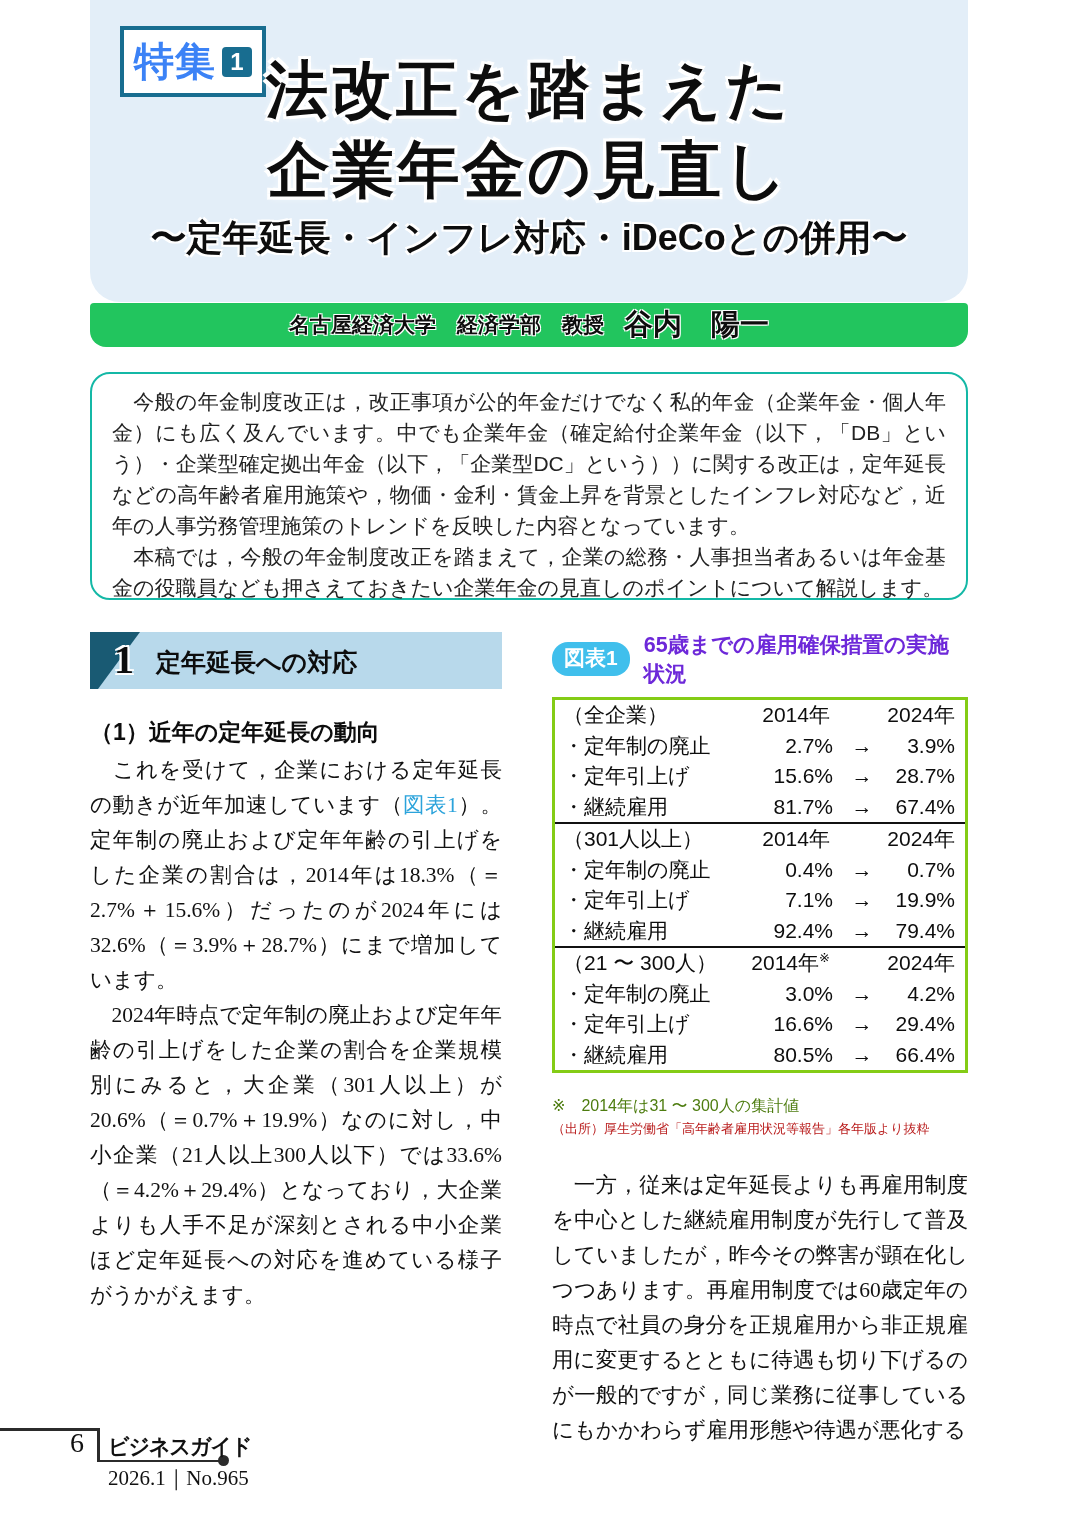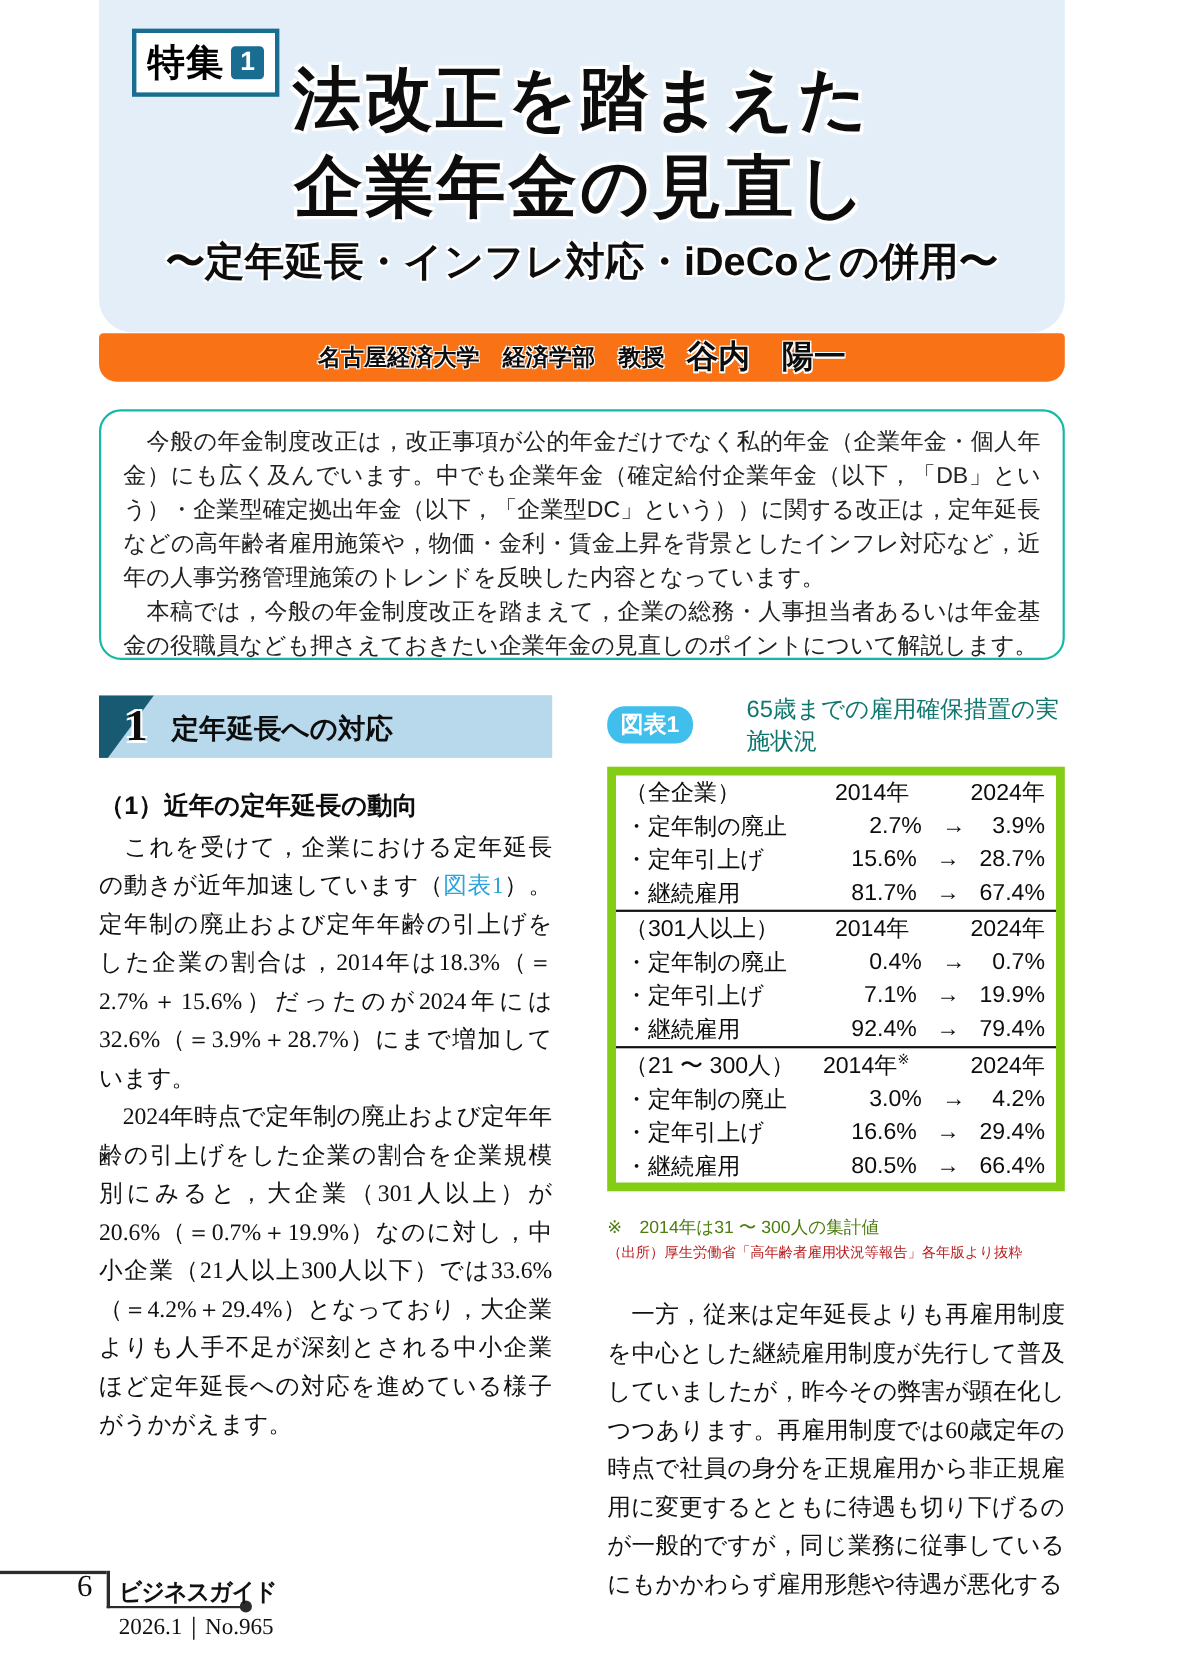--- a/index.html
+++ b/index.html
@@ -4,33 +4,33 @@
 <style>
   html,body{margin:0;padding:0;background:#ffffff;}
   .page{position:relative;width:1075px;height:1517px;background:#ffffff;overflow:hidden;
         font-family:"Liberation Sans","DejaVu Sans",sans-serif;color:#111;}
 
   
   .header-block{position:absolute;left:90px;top:0;width:878px;height:302px;
     background:#e3eef8;border-radius:0 0 30px 30px;}
   .tokushu-badge{position:absolute;left:30px;top:26px;display:flex;align-items:center;gap:6px;
     background:#ffffff;border:4px solid #186d90;padding:4px 10px;}
-  .tokushu-badge .t-label{font-size:34px;font-weight:bold;color:#000000;letter-spacing:1px;}
+  .tokushu-badge .t-label{font-size:40px;font-weight:bold;color:#3b82f6;letter-spacing:1px;}
   .tokushu-badge .t-num{display:inline-block;width:30px;height:30px;background:#186d90;color:#fff;
     font-size:24px;font-weight:bold;text-align:center;line-height:30px;border-radius:4px;}
   .main-title{position:absolute;left:0;width:100%;text-align:center;font-weight:900;
     font-size:62px;letter-spacing:3px;color:#0d0d0d;
     text-shadow:-3px -3px 0 #fff,3px -3px 0 #fff,-3px 3px 0 #fff,3px 3px 0 #fff,0 0 8px #fff;}
   .title-l1{top:48px;}
   .title-l2{top:128px;}
   .subtitle{position:absolute;left:0;top:214px;width:100%;text-align:center;font-weight:800;
     font-size:36px;letter-spacing:0px;color:#0d0d0d;
     text-shadow:-2px -2px 0 #fff,2px -2px 0 #fff,-2px 2px 0 #fff,2px 2px 0 #fff;}
 
-  .author-bar{position:absolute;left:90px;top:303px;width:878px;height:44px;background:#f97316;
+  .author-bar{position:absolute;left:90px;top:303px;width:878px;height:44px;background:#22c55e;
     border-radius:4px 4px 16px 16px;display:flex;align-items:center;justify-content:center;gap:20px;}
   .author-bar .affil{font-size:21px;font-weight:bold;color:#0d0d0d;
     text-shadow:-1px -1px 0 #fff,1px -1px 0 #fff,-1px 1px 0 #fff,1px 1px 0 #fff;}
   .author-bar .name{font-size:29px;font-weight:bold;color:#0d0d0d;
     text-shadow:-1px -1px 0 #fff,1px -1px 0 #fff,-1px 1px 0 #fff,1px 1px 0 #fff;}
 
   
   .intro-box{position:absolute;left:90px;top:372px;width:878px;height:228px;box-sizing:border-box;
     border:2px solid #14b8a6;border-radius:20px;padding:12px 20px 10px 20px;}
   .intro-box p{margin:0;font-size:21px;line-height:31px;text-align:justify;color:#222;
@@ -52,23 +52,23 @@
 
   .body-par{margin:0;font-size:21.5px;line-height:35px;text-align:justify;color:#111;
     font-family:"Liberation Serif","DejaVu Serif",serif;}
   .first-par{margin-top:14px;}
   .fig-ref{color:#2ba3db;}
 
   
   .figure-caption{display:flex;align-items:center;gap:14px;}
   .figure-badge{background:#40bfec;color:#ffffff;font-size:21px;font-weight:bold;
     border-radius:16px;padding:2px 12px 4px 12px;white-space:nowrap;}
-  .figure-title{font-size:21.5px;font-weight:normal;color:#0f766e;margin-left:35px;}
-
-  .figure-table{margin-top:9px;border:8px solid #84cc16;box-sizing:border-box;}
+  .figure-title{font-size:21.5px;font-weight:bold;color:#6d28d9;}
+
+  .figure-table{margin-top:9px;border:3px solid #84cc16;box-sizing:border-box;}
   .ft-section{border-top:2px solid #111;}
   .ft-section:first-child{border-top:none;}
   .ft-row{display:flex;align-items:center;height:30.5px;font-size:21px;color:#0d0d0d;}
   .ft-label{width:170px;padding-left:8px;text-align:left;white-space:nowrap;}
   .ft-v14{width:100px;text-align:right;white-space:nowrap;}
   .ft-arrow{width:58px;text-align:center;}
   .ft-v24{flex:1;text-align:right;padding-right:10px;white-space:nowrap;}
   .ft-note-mark{font-size:13px;vertical-align:super;}
 
   .figure-footnote{margin-top:23px;font-size:16px;color:#4d7c0f;}

